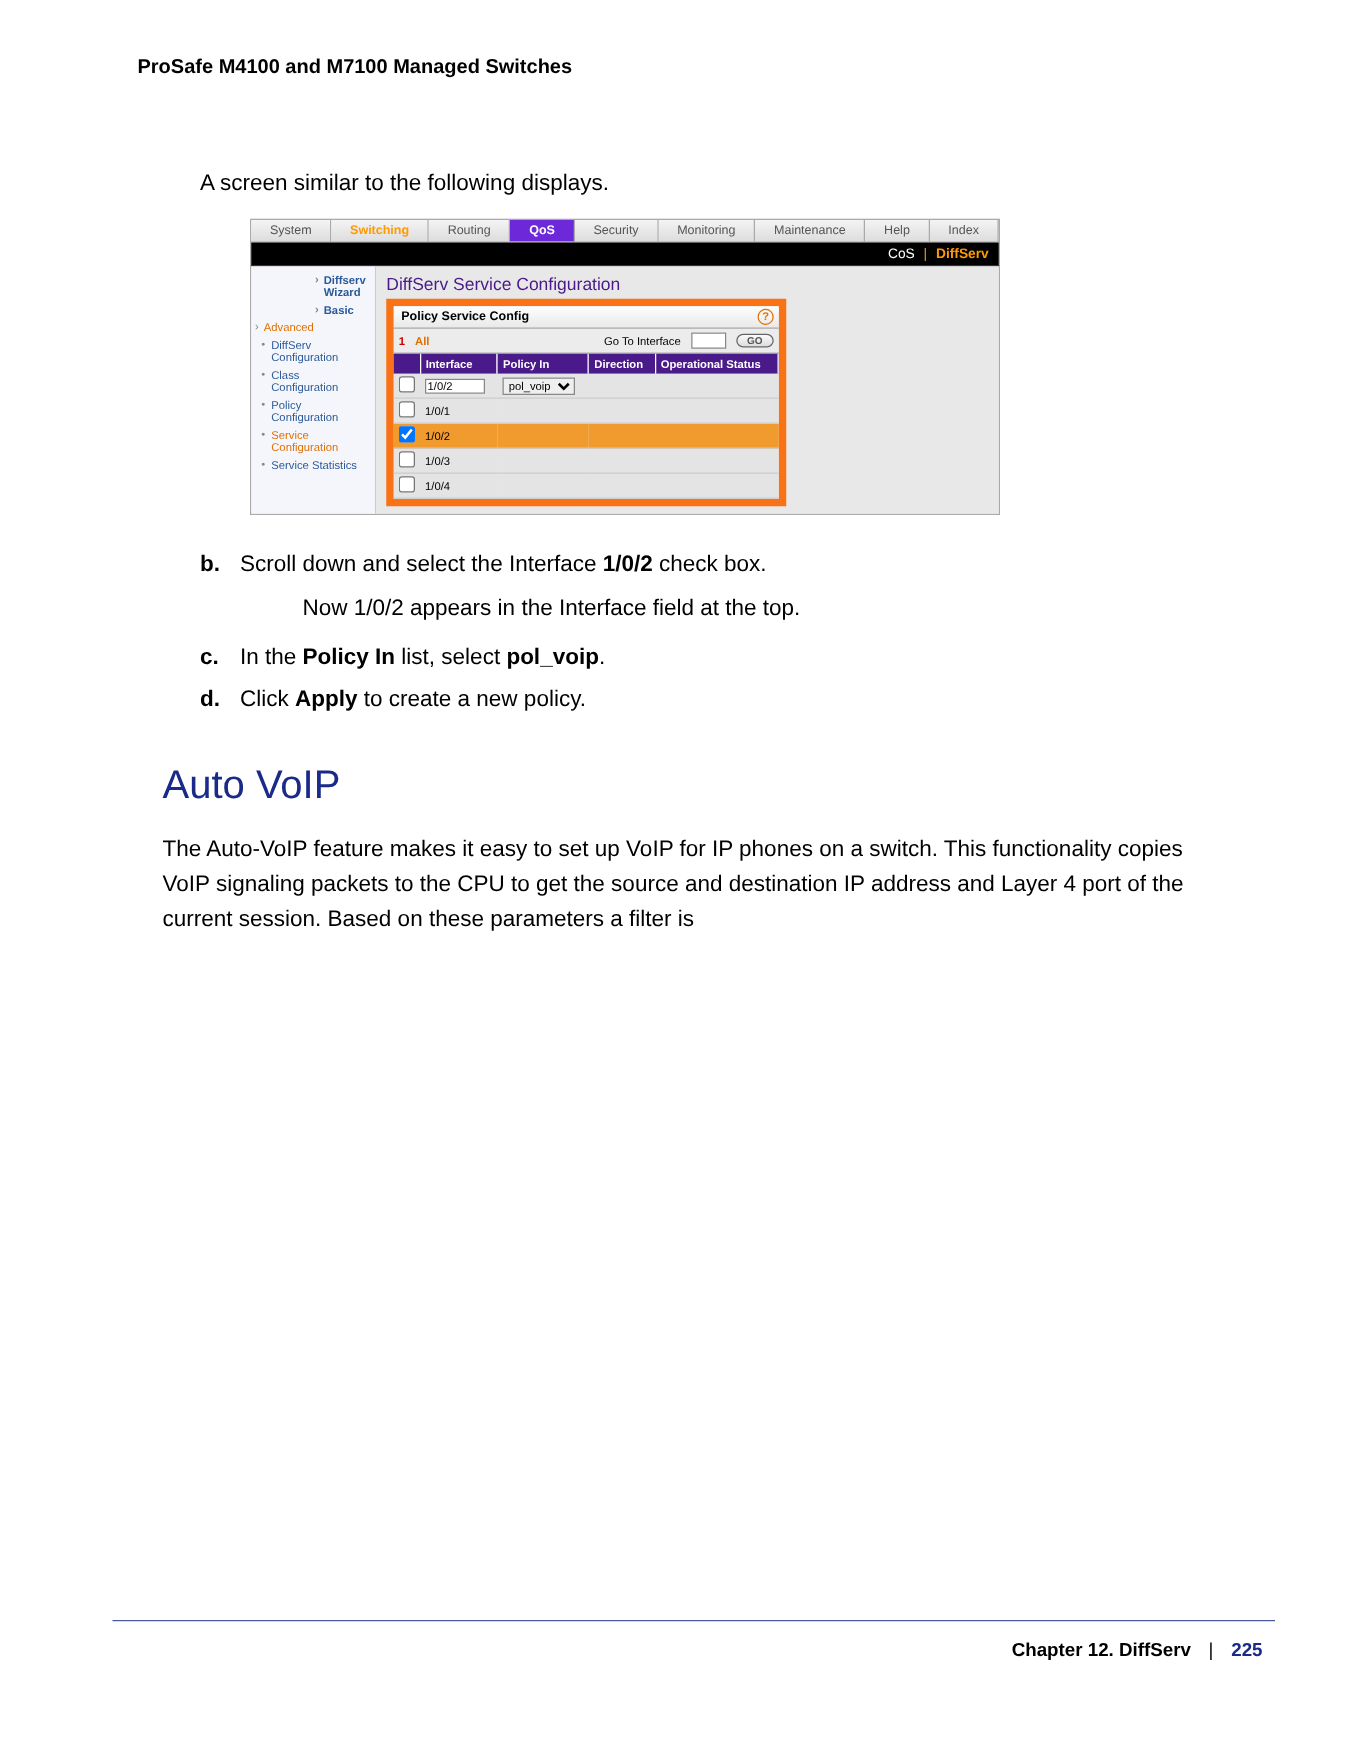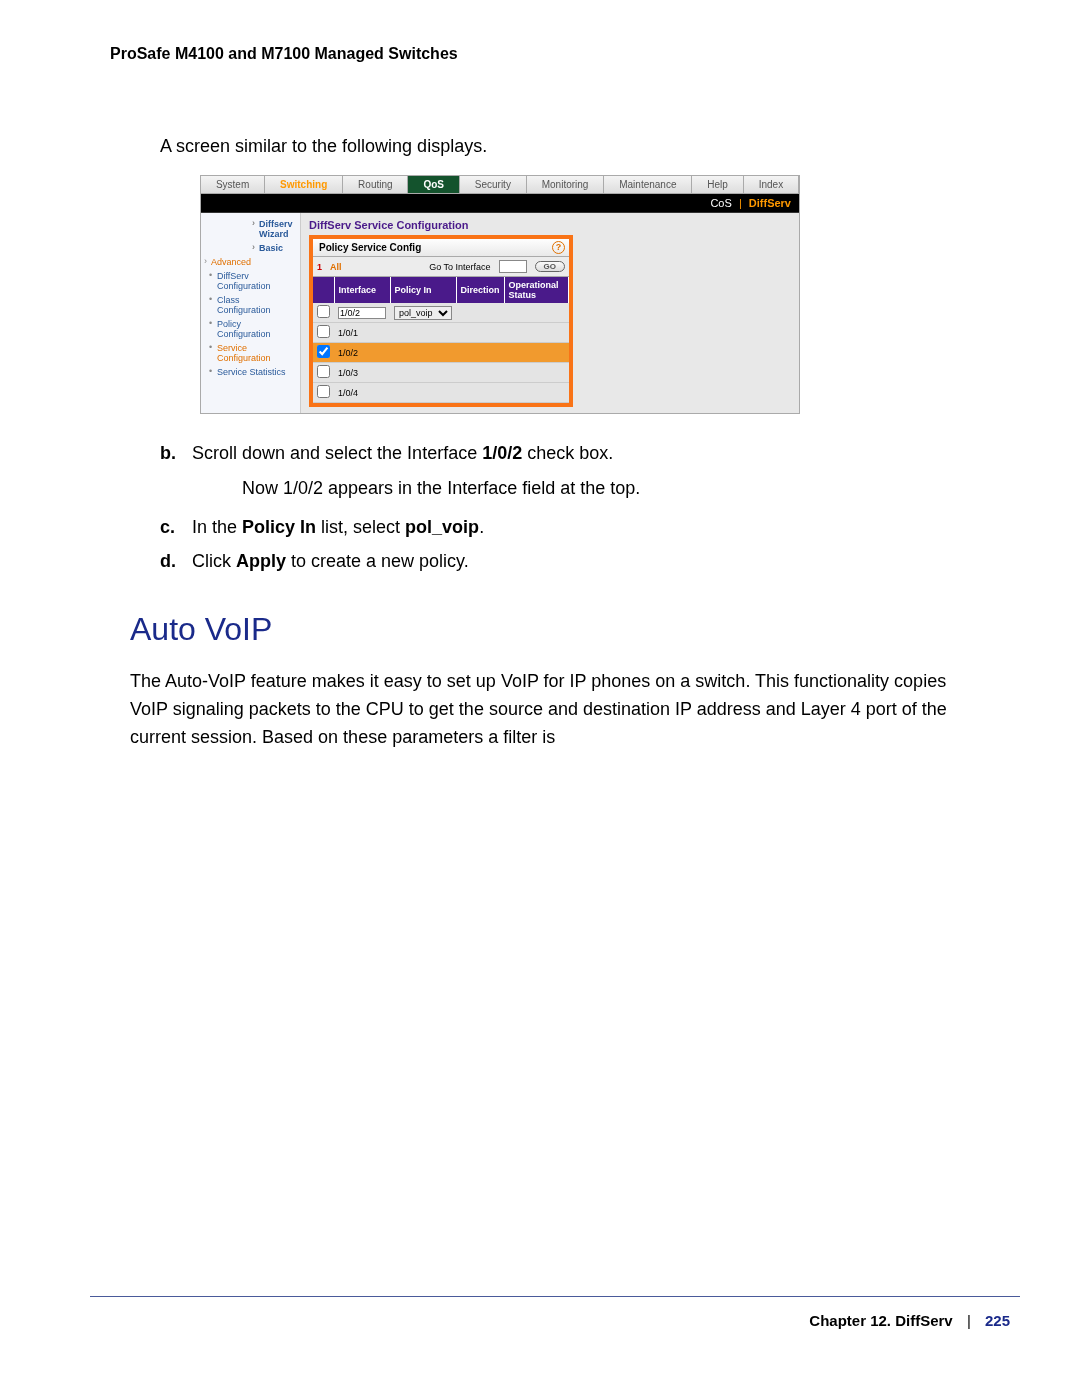--- a/index.html
+++ b/index.html
@@ -42,21 +42,21 @@
   .topnav .tab {
     padding: 3px 6px;
     border-right: 1px solid #aaa;
     color: #555;
     text-align: center;
     flex: 1 1 auto;
     font-size: 10px;
     background: linear-gradient(#f4f4f4,#ddd);
   }
   .topnav .tab.active-switching { color: #ff9900; font-weight: bold; }
-  .topnav .tab.active-qos { background: #14532d; color: #fff; font-weight: bold; }
+  .topnav .tab.active-qos { background: #6d28d9; color: #fff; font-weight: bold; }
   
   .subbar {
     background: #000000;
     color: #fff;
     padding: 3px 8px;
     font-size: 11px;
     border-bottom: 1px solid #333;
     text-align: right;
   }
   .subbar span.sep { color: #ff9900; padding: 0 4px; }
@@ -73,22 +73,22 @@
   .lsb .item { padding: 2px 3px 2px 8px; color: #2a5a9a; position: relative; }
   .lsb .item::before {
     content: "›"; position: absolute; left: 1px; top: 1px; color: #888; font-size: 9px;
   }
   .lsb .lvl2 { padding-left: 14px; }
   .lsb .lvl2::before { content: "•"; left: 6px; }
   .lsb .bold { font-weight: bold; margin-left: 48px; }
   .lsb .orange { color: #e07000; font-weight: normal; }
   
   .rcontent { flex: 1; padding: 6px 8px; background: #e8e8e8; }
-  .rtitle { color: #4a1a8a; font-weight: bold; font-size: 11px; margin-bottom: 4px; }
-  .grid-outer { border: 4px solid #f97316; width: 264px; }
+  .rtitle { color: #4a1a8a; font-weight: normal; font-size: 14px; margin-bottom: 4px; }
+  .grid-outer { border: 6px solid #f97316; width: 320px; }
   .grid-header {
     background: linear-gradient(#fefefe,#e9e9e9);
     padding: 3px 6px;
     border-bottom: 1px solid #aaa;
     font-weight: bold;
     font-size: 10px;
     position: relative;
   }
   .help-ic {
     position: absolute; right: 4px; top: 2px;

